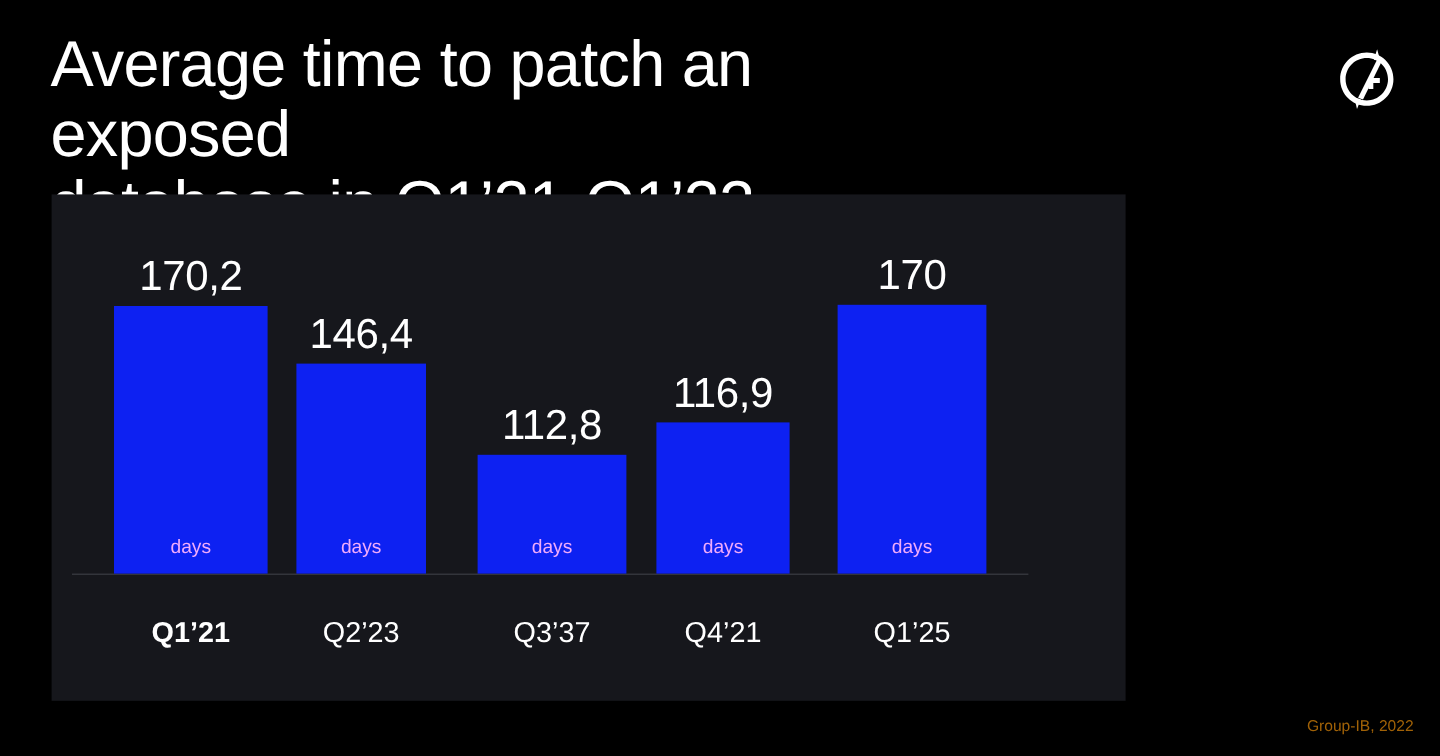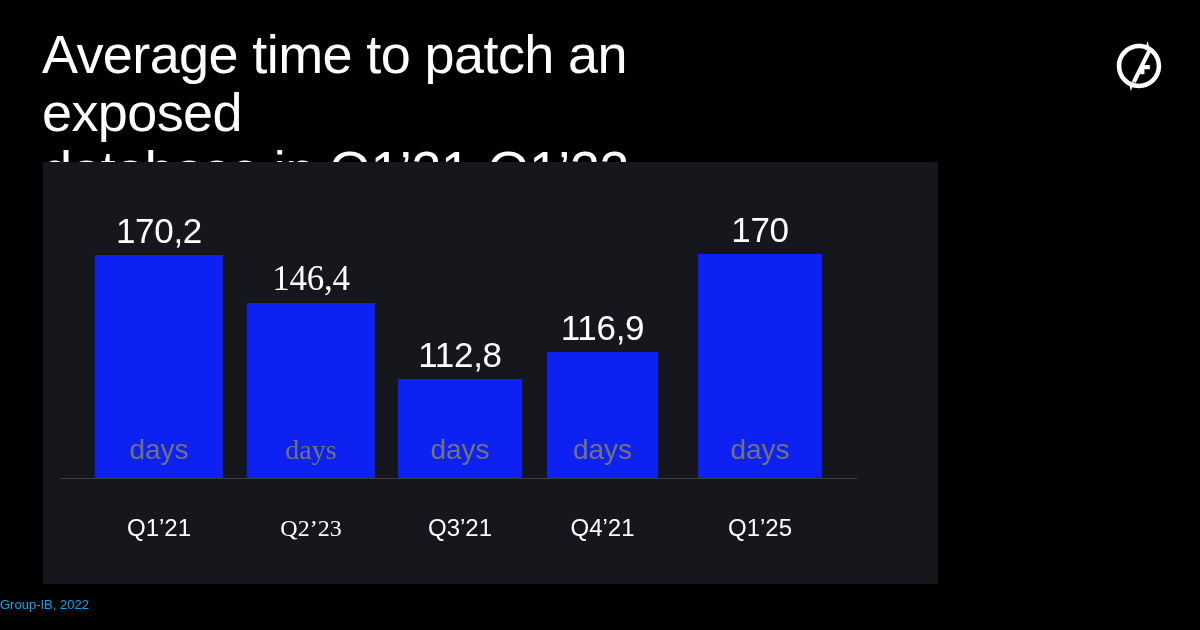--- a/index.html
+++ b/index.html
@@ -72,41 +72,42 @@
     font-weight:500;
     letter-spacing:-0.3px;
     white-space:nowrap;
   }
 
   .bar-unit {
     position:absolute;
     left:0; width:100%;
     bottom:12px;
     text-align:center;
-    color:#737373;
-    font-size:28px;
+    color:#f0abfc;
+    font-size:16px;
     font-weight:400;
   }
 
   .bar-category {
     position:absolute;
     left:-20px; width:calc(100% + 40px);
     text-align:center;
     color:#ffffff;
     font-size:24px;
     font-weight:400;
     white-space:nowrap;
   }
 
   
   #footer-credit {
     position:absolute;
     left:0; top:597px;
     width:1178px;
-    color:#0ea5e9;
+    text-align:right;
+    color:#a16207;
     font-size:13px;
     font-weight:400;
   }
 </style>
 </head>
 <body>
 
 <div id="page">
 
   <div id="header-title">Average time to patch an exposed
@@ -127,35 +128,35 @@
   </div>
 
   <div id="chart-panel">
 
     <div id="axis-baseline" style="position:absolute; left:17px; top:316px; width:797px; height:1px; background:#3b3d44;"></div>
 
     <div class="bar-group" style="left:52px; bottom:106px; width:128px; height:223px;">
       <div class="bar-value" style="bottom:227px;">170,2</div>
       <div class="bar-rect" style="height:223px;"></div>
       <div class="bar-unit">days</div>
-      <div class="bar-category" style="bottom:-64px;">Q1’21</div>
+      <div class="bar-category" style="bottom:-64px;font-weight:bold;">Q1’21</div>
     </div>
 
-    <div class="bar-group" style="left:204px; bottom:106px; width:128px; height:175px;font-family:Liberation Serif, serif;">
+    <div class="bar-group" style="left:204px; bottom:106px; width:108px; height:175px;">
       <div class="bar-value" style="bottom:179px;">146,4</div>
       <div class="bar-rect" style="height:175px;"></div>
       <div class="bar-unit">days</div>
       <div class="bar-category" style="bottom:-64px;">Q2’23</div>
     </div>
 
     <div class="bar-group" style="left:355px; bottom:106px; width:124px; height:111px;">
       <div class="bar-value" style="bottom:103px;">112,8</div>
       <div class="bar-rect" style="height:99px;"></div>
       <div class="bar-unit">days</div>
-      <div class="bar-category" style="bottom:-64px;">Q3’21</div>
+      <div class="bar-category" style="bottom:-64px;">Q3’37</div>
     </div>
 
     <div class="bar-group" style="left:504px; bottom:106px; width:111px; height:126px;">
       <div class="bar-value" style="bottom:130px;">116,9</div>
       <div class="bar-rect" style="height:126px;"></div>
       <div class="bar-unit">days</div>
       <div class="bar-category" style="bottom:-64px;margin-top:18px;">Q4’21</div>
     </div>
 
     <div class="bar-group" style="left:655px; bottom:106px; width:124px; height:224px;">

